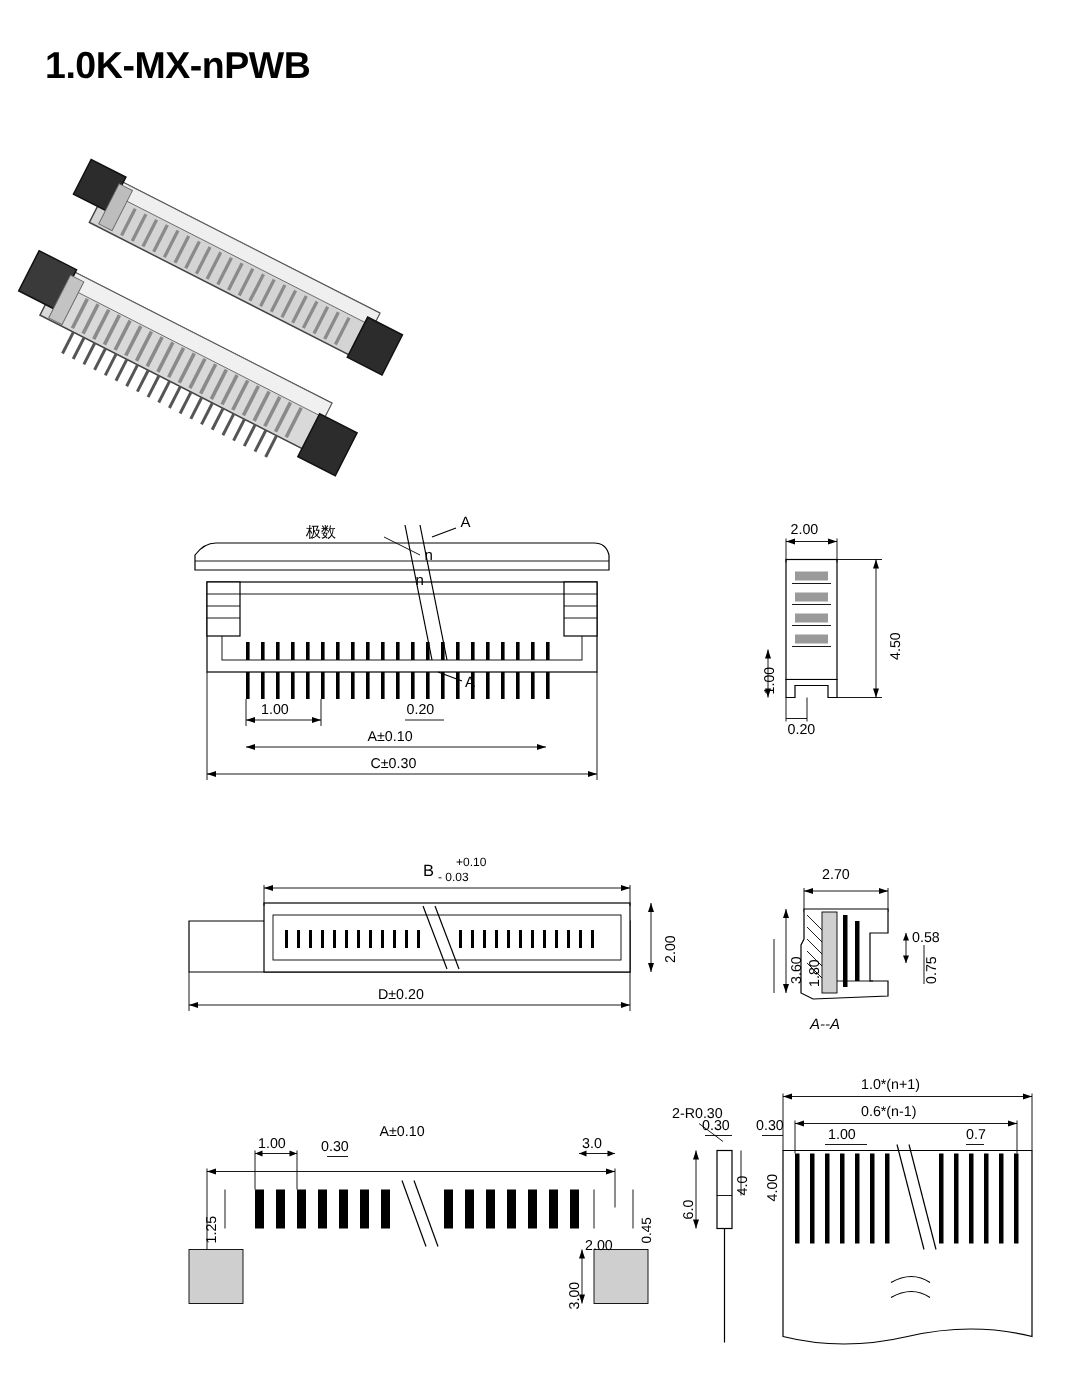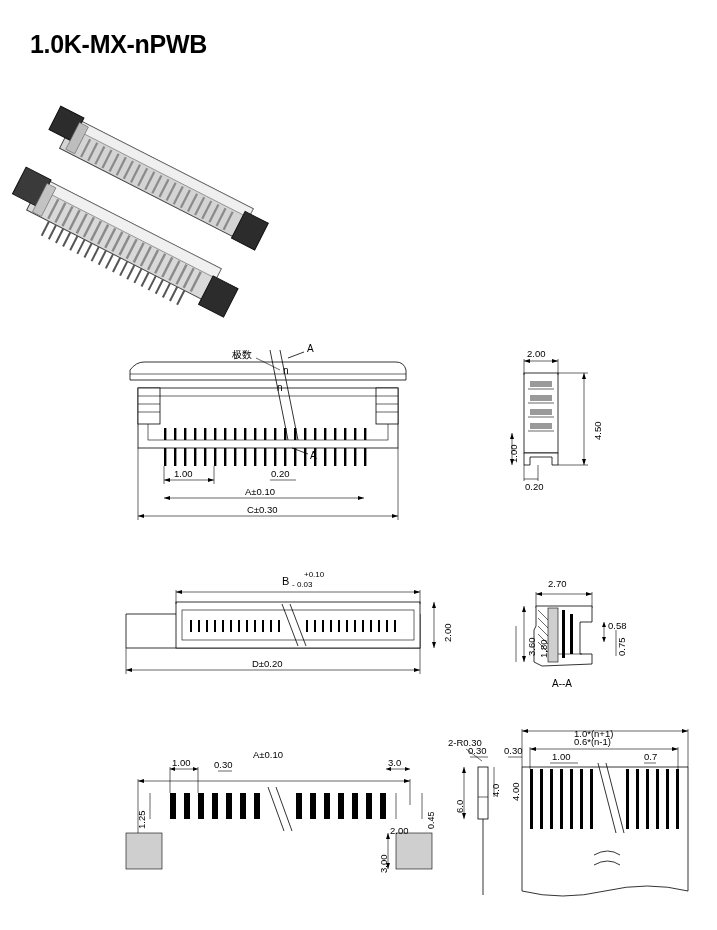--- a/index.html
+++ b/index.html
@@ -16,21 +16,21 @@
     font-size:25px;font-weight:bold;letter-spacing:-0.3px;
   }
 
   
   .photo{position:absolute;left:35px;top:110px;width:270px;height:190px;}
 
   
   .dim{position:absolute;font-size:9.5px;white-space:nowrap;}
   .dim.v{transform-origin:left top;transform:rotate(-90deg);}
   .lbl{position:absolute;font-size:10px;white-space:nowrap;}
-  .cn{position:absolute;font-size:10px;white-space:nowrap;margin-left:28px;}
+  .cn{position:absolute;font-size:10px;white-space:nowrap;}
 
   svg{position:absolute;left:0;top:0;overflow:visible;}
   .ln{stroke:#000;stroke-width:0.8;fill:none;}
   .lnf{stroke:#000;stroke-width:0.8;fill:#fff;}
   .thin{stroke:#000;stroke-width:0.6;fill:none;}
   .hatch{fill:#9a9a9a;}
   .blk{fill:#000;}
   .gry{fill:#cfcfcf;stroke:#000;stroke-width:0.6;}
 </style>
 </head>
@@ -359,21 +359,21 @@
 
       <line class="thin" x1="12" y1="36" x2="12" y2="92"></line>
       <path class="blk" d="M12,36 l-2,6 h4 z M12,92 l-2,-6 h4 z"></path>
       <line class="thin" x1="4" y1="56" x2="4" y2="92"></line>
     </svg>
     <div class="dim" style="left:36px;top:8px;">2.70</div>
     <div class="dim v" style="left:14px;top:86px;">3.60</div>
     <div class="dim v" style="left:26px;top:88px;">1.80</div>
     <div class="dim" style="left:96px;top:50px;">0.58</div>
     <div class="dim v" style="left:104px;top:86px;">0.75</div>
-    <div class="lbl" style="left:40px;top:108px;">A--A</div>
+    <div class="lbl" style="left:28px;top:108px;font-style:italic;">A--A</div>
   </div>
 
   <div style="position:absolute;left:110px;top:745px;width:330px;height:150px;">
     <svg width="340" height="150" viewBox="0 0 340 150">
 
       <line class="thin" x1="28" y1="36" x2="300" y2="36"></line>
       <path class="blk" d="M28,36 l6,-2 v4 z M300,36 l-6,-2 v4 z"></path>
       <line class="thin" x1="28" y1="34" x2="28" y2="120"></line>
       <line class="thin" x1="300" y1="34" x2="300" y2="60"></line>
 
@@ -482,16 +482,16 @@
     </svg>
     <div class="dim v" style="left:6px;top:108px;">6.0</div>
     <div class="dim v" style="left:42px;top:92px;">4.0</div>
     <div class="dim v" style="left:62px;top:96px;">4.00</div>
     <div class="dim" style="left:0px;top:32px;">2-R0.30</div>
     <div class="dim" style="left:20px;top:40px;">0.30</div>
     <div class="dim" style="left:56px;top:40px;">0.30</div>
     <div class="dim" style="left:104px;top:46px;">1.00</div>
     <div class="dim" style="left:196px;top:46px;">0.7</div>
     <div class="dim" style="left:126px;top:31px;">0.6*(n-1)</div>
-    <div class="dim" style="left:126px;top:13px;margin-top:10px;">1.0*(n+1)</div>
+    <div class="dim" style="left:126px;top:13px;">1.0*(n+1)</div>
   </div>
 
 </div>
 
 </body></html>

